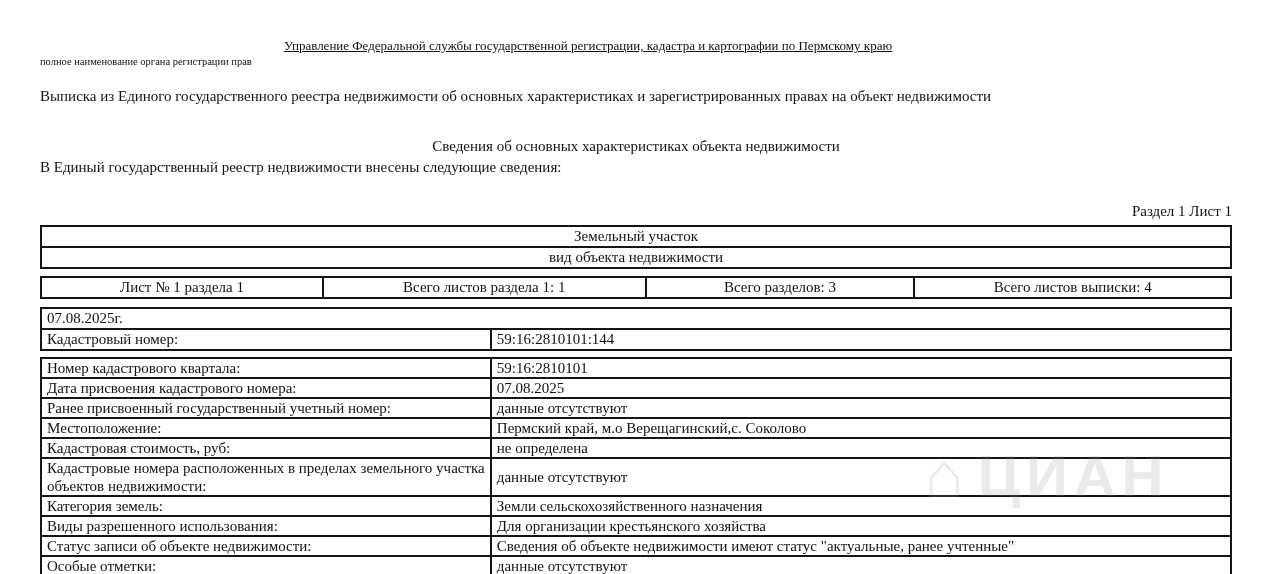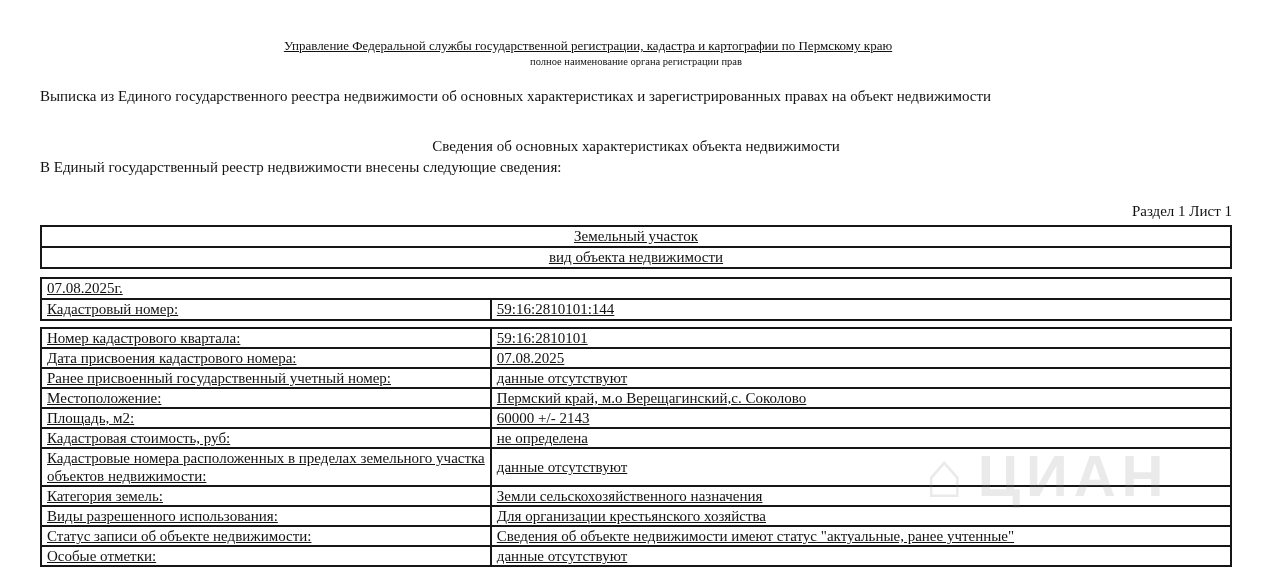--- a/index.html
+++ b/index.html
@@ -18,21 +18,21 @@
     padding: 38px 40px 0 40px;
     position: relative;
   }
   .authority {
     text-align: center;
     text-decoration: underline;
     font-size: 13px;
     margin-right: 96px;
   }
   .authority-caption {
-    text-align: center;
+    text-align: left;
     font-size: 10.5px;
     margin-top: 2px;
   }
   .doc-title {
     text-align: left;
     font-size: 15px;
     margin-top: 21px;
     margin-right: 96px;
   }
   .section-title {
@@ -45,21 +45,20 @@
   }
   .section-page {
     text-align: right;
     margin-top: 27px;
     padding-right: 0;
   }
   table.doc {
     width: 100%;
     border-collapse: collapse;
     table-layout: fixed;
-    text-decoration: underline;
   }
   table.doc td {
     border: 2px solid #161616;
     padding: 0 5px;
     height: 19px;
     line-height: 19px;
     overflow: hidden;
     white-space: nowrap;
   }
   table.doc td.wrap {
@@ -113,20 +112,36 @@
     <tbody>
       <tr>
         <td class="center">Земельный участок</td>
       </tr>
       <tr>
         <td class="center">вид объекта недвижимости</td>
       </tr>
     </tbody>
   </table>
 
+  <table class="doc tbl-sheets">
+    <colgroup>
+      <col style="width:23.7%">
+      <col style="width:27.1%">
+      <col style="width:22.6%">
+      <col style="width:26.6%">
+    </colgroup>
+    <tbody>
+      <tr>
+        <td class="center">Лист № 1 раздела 1</td>
+        <td class="center">Всего листов раздела 1: 1</td>
+        <td class="center">Всего разделов: 3</td>
+        <td class="center">Всего листов выписки: 4</td>
+      </tr>
+    </tbody>
+  </table>
 
   <table class="doc tbl-date">
     <colgroup>
       <col class="col-label">
       <col class="col-value">
     </colgroup>
     <tbody>
       <tr>
         <td colspan="2">07.08.2025г.</td>
       </tr>
@@ -154,24 +169,20 @@
       </tr>
         <tr>
         <td class="wrap">Ранее присвоенный государственный учетный номер:</td>
         <td class="wrap">данные отсутствуют</td>
       </tr>
         <tr>
         <td class="wrap">Местоположение:</td>
         <td class="wrap">Пермский край, м.о Верещагинский,с. Соколово</td>
       </tr>
         <tr>
-        <td class="wrap">Площадь, м2:</td>
-        <td class="wrap">60000 +/- 2143</td>
-      </tr>
-        <tr>
         <td class="wrap">Кадастровая стоимость, руб:</td>
         <td class="wrap">не определена</td>
       </tr>
         <tr>
         <td class="wrap">Кадастровые номера расположенных в пределах земельного участка объектов недвижимости:</td>
         <td class="wrap">данные отсутствуют</td>
       </tr>
         <tr>
         <td class="wrap">Категория земель:</td>
         <td class="wrap">Земли сельскохозяйственного назначения</td>

